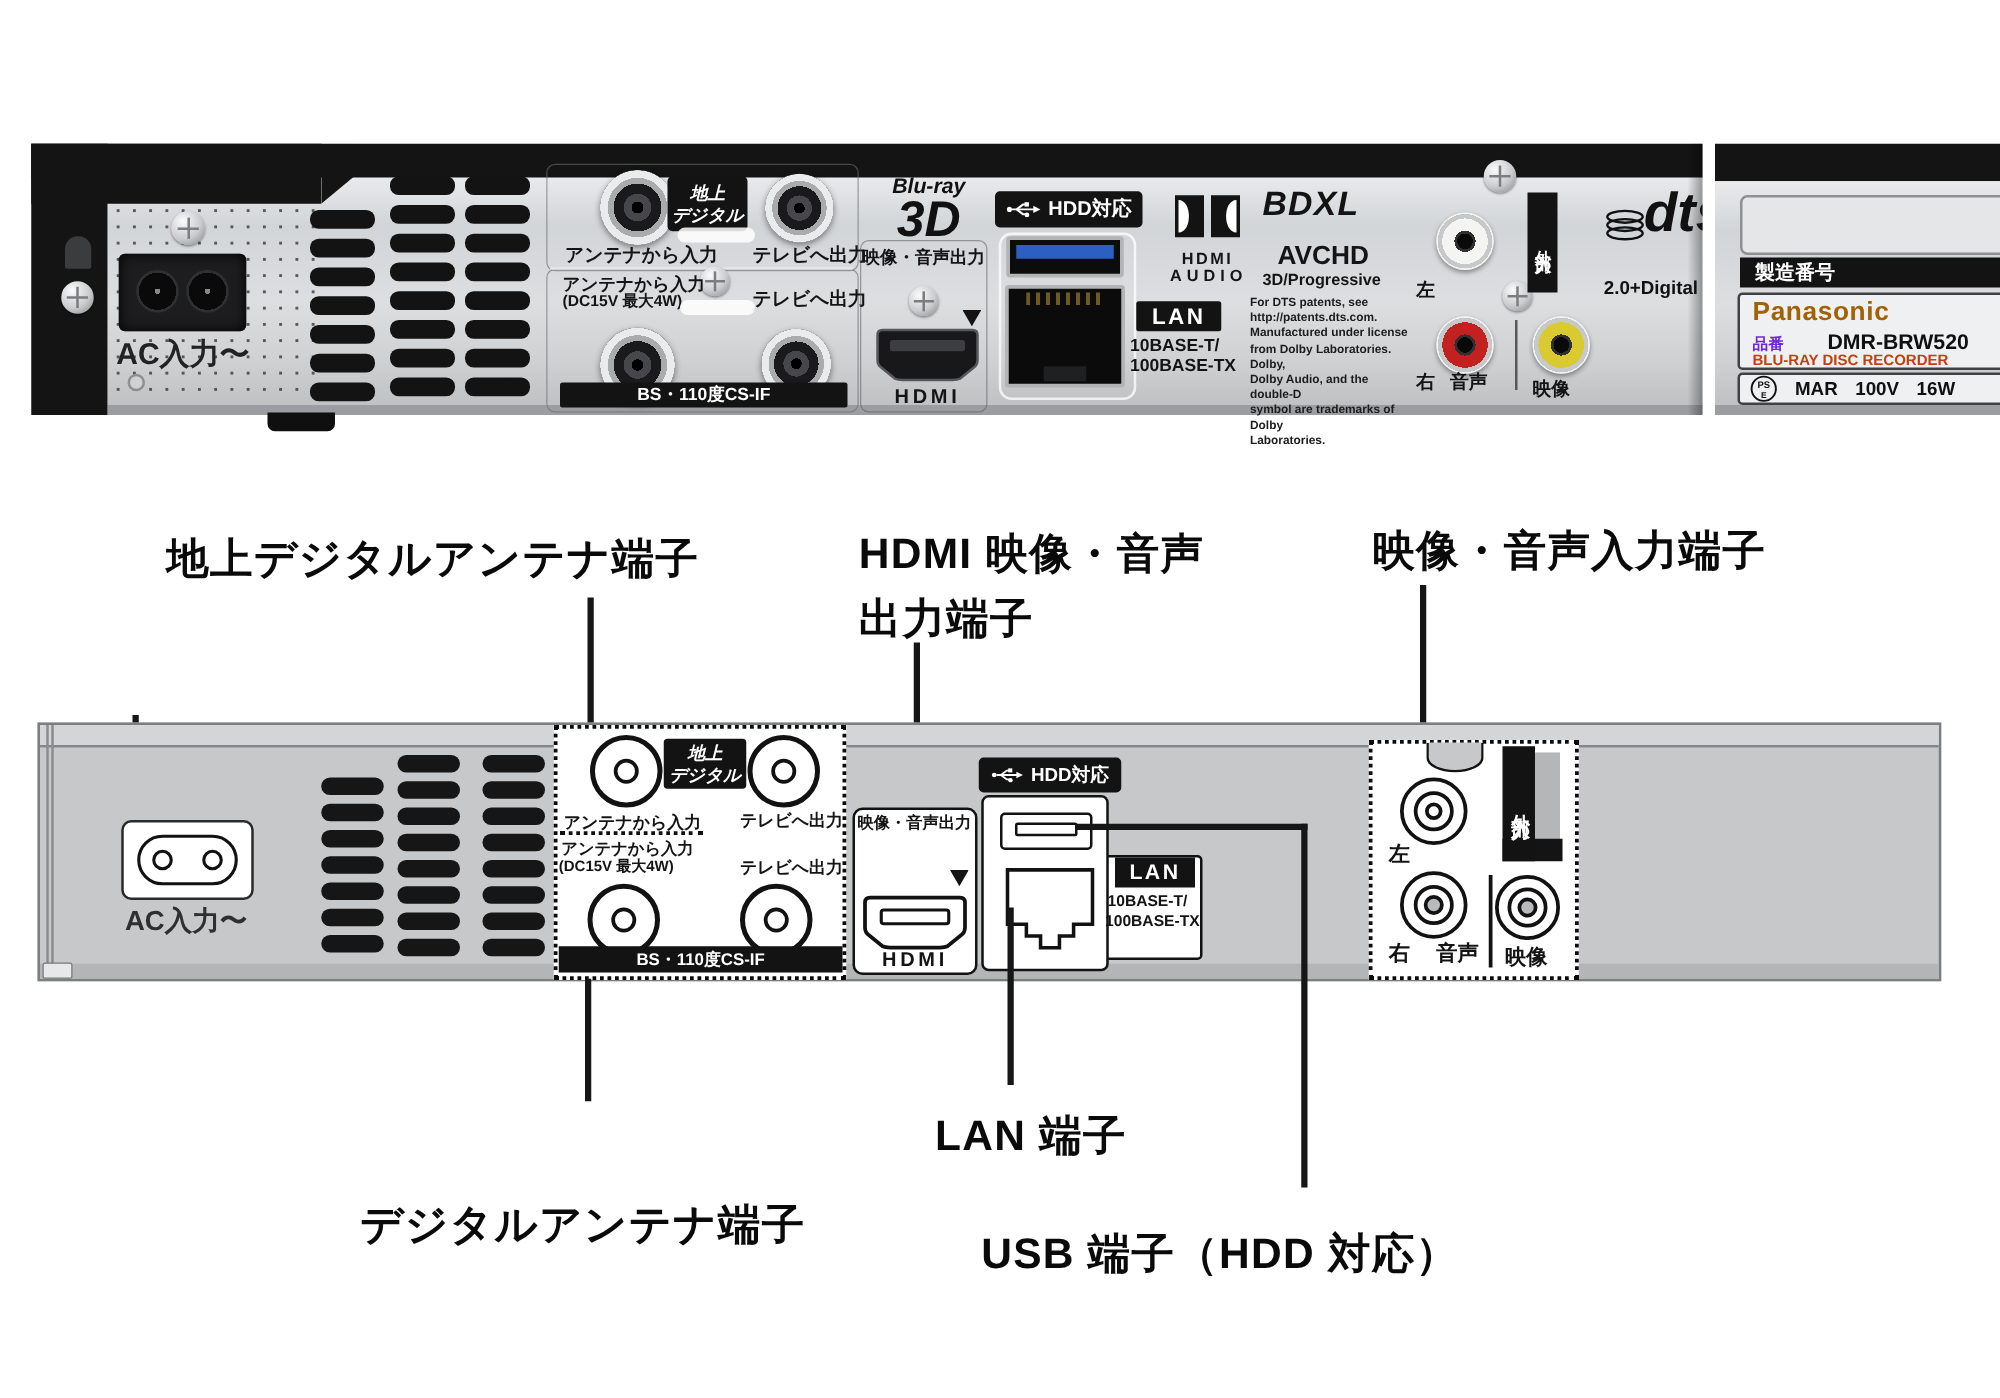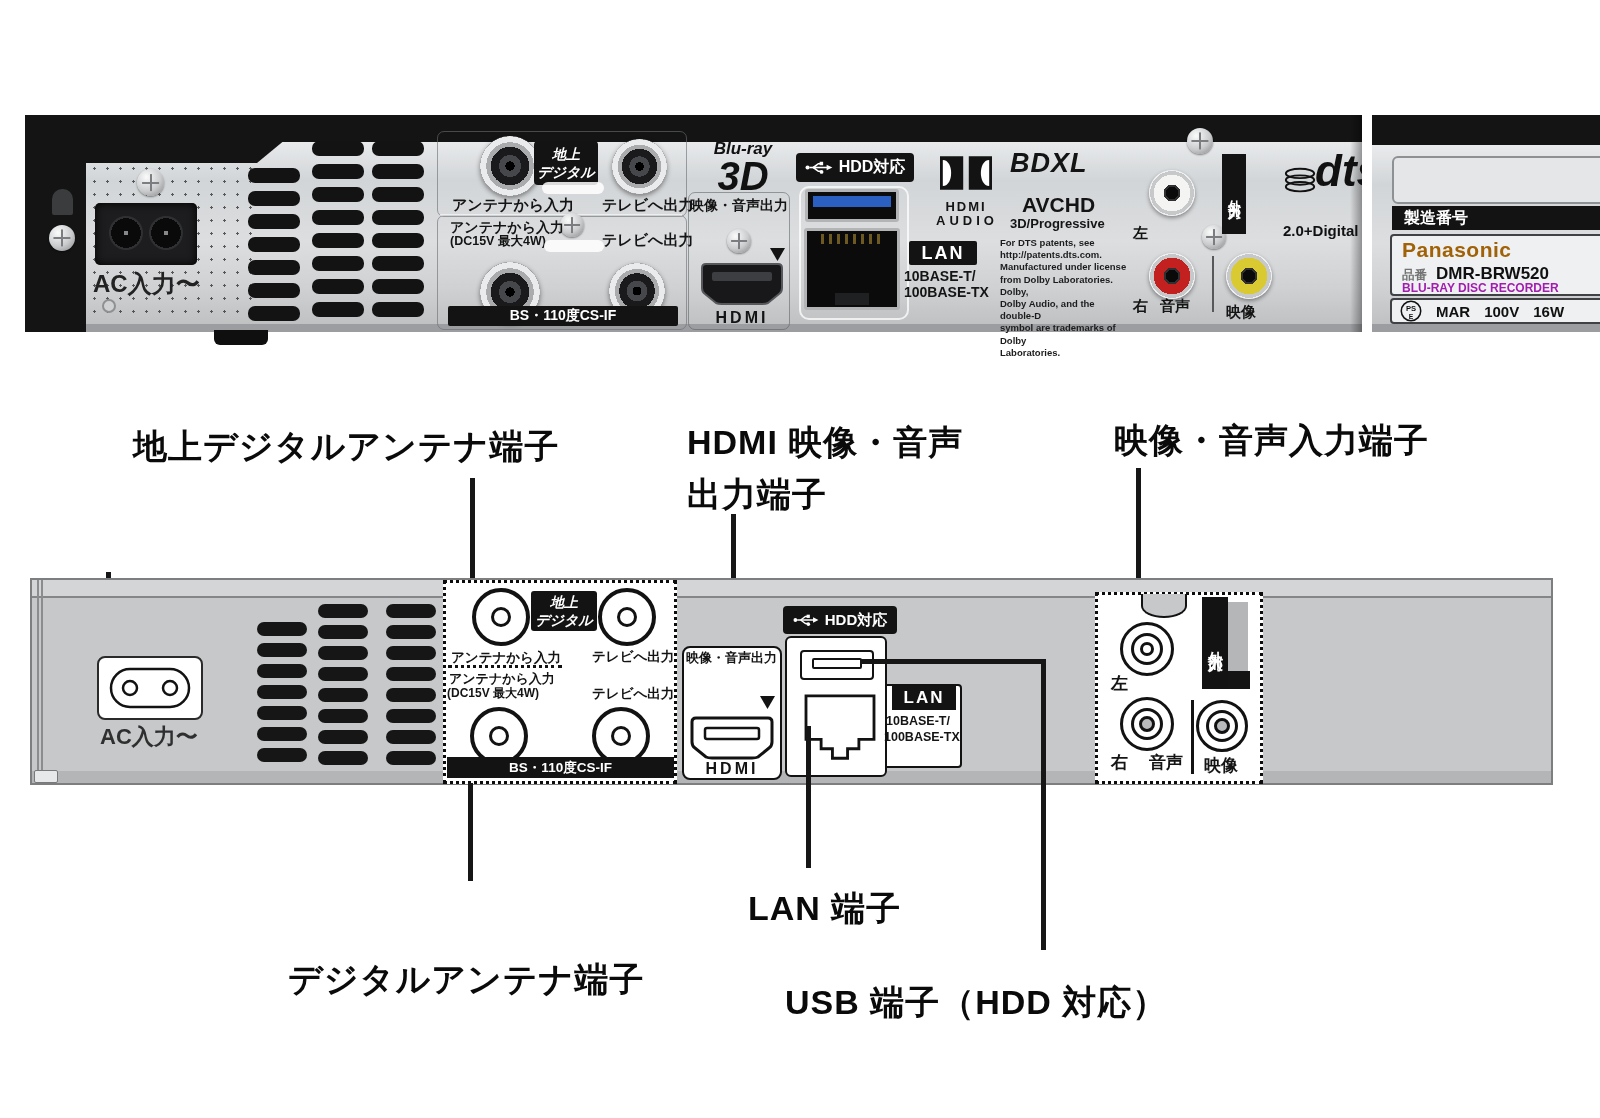--- a/index.html
+++ b/index.html
@@ -200,41 +200,41 @@
     <div class="abs black" style="left:1372px;top:115px;width:228px;height:30px;"></div>
     <div class="abs ph-face" style="left:1372px;top:145px;width:228px;height:179px;"></div>
     <div class="abs" style="left:1372px;top:324px;width:228px;height:8px;background:#9b9da0;"></div>
     <div class="abs" style="left:1392px;top:156px;width:230px;height:44px;border:2px solid #8d9194;border-radius:6px;background:#e4e6e8;"></div>
     <div class="blabel" style="left:1392px;top:206px;width:230px;height:24px;font-size:16px;justify-content:flex-start;padding-left:12px;box-sizing:border-box;">
       <span>製造番号</span>
     </div>
     <div class="abs" style="left:1390px;top:234px;width:232px;height:62px;background:#eef0f1;border:2px solid #3f4144;border-radius:4px;box-sizing:border-box;">
       <div style="position:absolute;left:10px;top:2px;font-size:21px;font-weight:900;color:#a16207;letter-spacing:.5px;">Panasonic</div>
       <div style="position:absolute;left:10px;top:28px;display:flex;align-items:baseline;gap:9px;">
-        <span style="font-size:12.5px;font-weight:bold;color:#737373;text-align:center;">品番</span>
-        <span style="font-size:17px;font-weight:bold;color:#101010;">DMR-BRW520</span>
-      </div>
-      <div style="position:absolute;left:10px;top:45px;font-size:12px;font-weight:bold;color:#a21caf;white-space:nowrap;">BLU-RAY DISC RECORDER</div>
+        <span style="font-size:12.5px;font-weight:bold;color:#6d28d9;text-align:center;">品番</span>
+        <span style="font-size:17px;font-weight:bold;color:#101010;margin-left:26px;">DMR-BRW520</span>
+      </div>
+      <div style="position:absolute;left:10px;top:45px;font-size:12px;font-weight:bold;color:#c2410c;white-space:nowrap;">BLU-RAY DISC RECORDER</div>
     </div>
     <div class="abs" style="left:1390px;top:298px;width:232px;height:26px;background:#eef0f1;border:2px solid #3f4144;border-radius:4px;box-sizing:border-box;display:flex;align-items:center;gap:14px;padding-left:8px;">
       <svg width="22" height="22" viewBox="0 0 26 26">
           <circle cx="13" cy="13" r="11.5" fill="none" stroke="#111" stroke-width="1.8"></circle>
           <text x="13" y="12.5" font-size="9" font-weight="bold" text-anchor="middle" fill="#111">PS</text>
           <text x="13" y="22" font-size="8" font-weight="bold" text-anchor="middle" fill="#111">E</text>
         </svg>
       <span style="font-size:15px;font-weight:bold;color:#101010;">MAR</span>
       <span style="font-size:15px;font-weight:bold;color:#101010;">100V</span>
       <span style="font-size:15px;font-weight:bold;color:#101010;">16W</span>
     </div>
   </section>
 
   <div class="callout" style="left:133px;top:424px;">地上デジタルアンテナ端子</div>
   <div class="callout" style="left:687px;top:420px;">HDMI 映像・音声</div>
   <div class="callout" style="left:687px;top:472px;">出力端子</div>
-  <div class="callout" style="left:1098px;top:418px;margin-left:16px;">映像・音声入力端子</div>
+  <div class="callout" style="left:1098px;top:418px;">映像・音声入力端子</div>
   <div class="cline" style="left:470px;top:478px;height:104px;"></div>
   <div class="cline" style="left:731px;top:514px;height:134px;"></div>
   <div class="cline" style="left:1136px;top:468px;height:126px;"></div>
   <div class="cline" style="left:106px;top:572px;height:90px;"></div>
 
   <section>
     <div class="abs dg-panel" style="left:30px;top:578px;width:1523px;height:207px;"></div>
     <div class="abs" style="left:32px;top:580px;width:1519px;height:18px;background:#d3d5d6;border-bottom:2.5px solid #84868a;box-sizing:border-box;"></div>
     <div class="abs" style="left:37px;top:580px;width:6px;height:201px;border-left:2px solid #8a8c8e;border-right:2px solid #8a8c8e;box-sizing:border-box;"></div>
     <div class="abs" style="left:32px;top:771px;width:1519px;height:12px;background:#b3b5b7;"></div>

